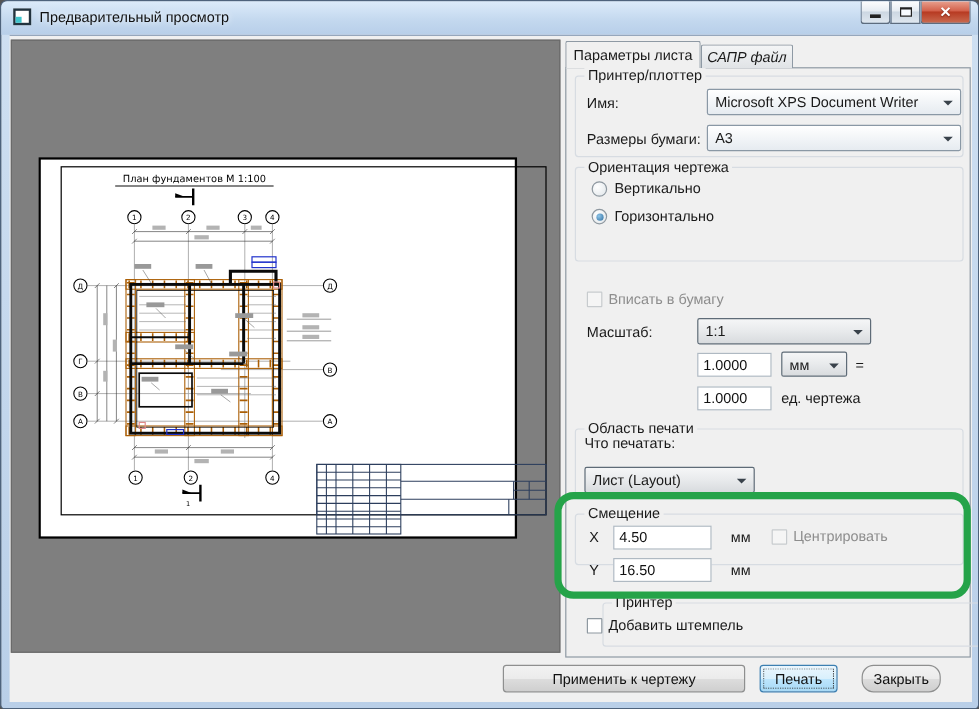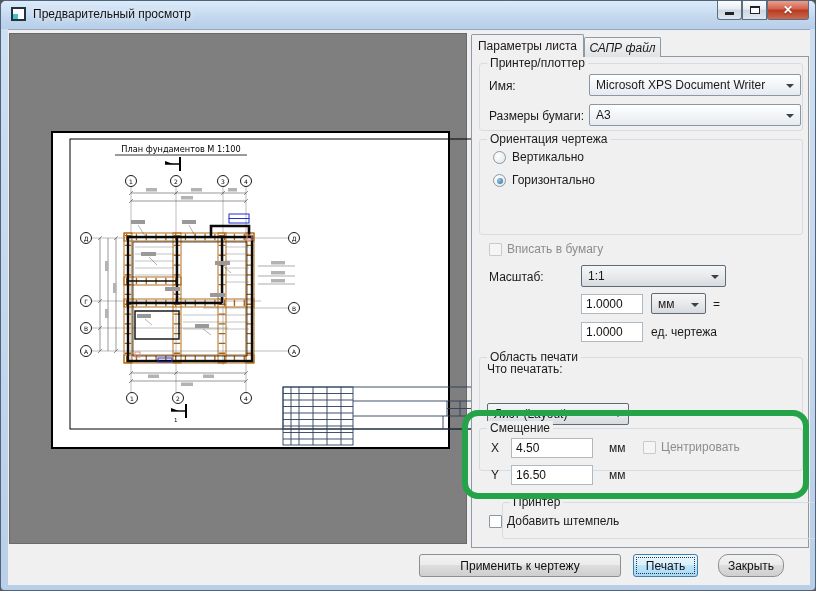--- a/index.html
+++ b/index.html
@@ -16,21 +16,21 @@
   .winbtn-min{left:716px;width:25px;}
   .winbtn-max{left:741px;width:25px;border-radius:0;}
   .winbtn-close{left:766px;width:42px;background:linear-gradient(#eaa globals,#d98271);
     background:linear-gradient(#e8a08e,#d3614b 45%,#b73a22 50%,#c96a4f);color:#fff;font-weight:bold;border-radius:0 0 3px 3px;}
   .glyph-min{width:9px;height:3px;background:#222;margin-top:6px;}
   .glyph-max{width:10px;height:8px;border:1px solid #222;border-top:2px solid #222;background:#f8fbff;}
   .glyph-x{color:#fff;font-size:12px;font-weight:bold;text-shadow:0 1px 1px #7c2413;}
   .client{position:absolute;left:7px;top:28px;width:802px;height:556px;background:#f0f0f0;border-top:1px solid #96a7bc;}
   
   .preview-panel{position:absolute;left:8px;top:32px;width:458px;height:511px;background:#7f7f7f;border:1px solid #6a6a6a;}
-  .paper{position:absolute;left:22px;top:97px;width:399px;height:318px;background:#fff;border:2px solid #000;margin-left:19px;}
+  .paper{position:absolute;left:22px;top:97px;width:399px;height:318px;background:#fff;border:2px solid #000;}
   
   .tab-pane{position:absolute;left:470px;top:55px;width:338px;height:492px;border:1px solid #8e99a4;background:#f0f0f0;}
   .tab{position:absolute;display:flex;align-items:center;justify-content:center;border:1px solid #8e99a4;border-bottom:none;}
   .tab.active{left:470px;top:33px;width:113px;height:23px;background:#f0f0f0;z-index:3;border-radius:2px 2px 0 0;}
   .tab.inactive{left:583px;top:36px;width:77px;height:20px;background:linear-gradient(#f4f5f6,#e0e3e6);z-index:1;border-radius:2px 2px 0 0;font-style:italic;}
   
   .groupbox{position:absolute;border:1px solid #d7dce2;border-radius:3px;}
   .gb-title{position:absolute;top:-8px;left:7px;background:#f0f0f0;padding:0 3px;color:#1a1a1a;}
   .lbl{position:absolute;white-space:nowrap;}
   .lbl.gray{color:#8d8d8d;}
@@ -333,21 +333,21 @@
   <div class="combo" style="left:588px;top:73px;width:212px;">
     <span>Microsoft XPS Document Writer</span>
       <span class="arr"></span>
   </div>
   <span class="lbl" style="left:488px;top:108px;">Размеры бумаги:</span>
   <div class="combo" style="left:588px;top:103px;width:212px;">
     <span>A3</span>
       <span class="arr"></span>
   </div>
 
-  <div class="groupbox" style="left:478px;top:138px;width:324px;height:96px;">
+  <div class="groupbox" style="left:478px;top:138px;width:324px;height:79px;">
     <span class="gb-title">Ориентация чертежа</span>
   </div>
   <span class="radio" style="left:492px;top:150px;"></span>
   <span class="lbl" style="left:511px;top:149px;">Вертикально</span>
   <span class="radio checked" style="left:492px;top:173px;"></span>
   <span class="lbl" style="left:511px;top:172px;">Горизонтально</span>
 
   <span class="cb disabled" style="left:488px;top:242px;"></span>
   <span class="lbl gray" style="left:506px;top:241px;">Вписать в бумагу</span>
   <span class="lbl" style="left:488px;top:269px;">Масштаб:</span>
@@ -361,21 +361,21 @@
       <span class="arr"></span>
   </div>
   <span class="lbl" style="left:712px;top:296px;">=</span>
   <input class="tbox" style="left: 580px; top: 321px; width: 62px;" value="1.0000">
   <span class="lbl" style="left:650px;top:324px;">ед. чертежа</span>
 
   <div class="groupbox" style="left:478px;top:356px;width:324px;height:59px;">
     <span class="gb-title">Область печати</span>
   </div>
   <span class="lbl" style="left:486px;top:361px;">Что печатать:</span>
-  <div class="combo btnstyle" style="left:486px;top:388px;width:142px;margin-top:14px;">
+  <div class="combo btnstyle" style="left:486px;top:388px;width:142px;">
     <span>Лист (Layout)</span>
       <span class="arr"></span>
   </div>
 
   <div class="groupbox" style="left:478px;top:427px;width:324px;height:43px;">
     <span class="gb-title">Смещение</span>
   </div>
   <span class="lbl" style="left:490px;top:440px;">X</span>
   <input class="tbox" style="left: 510px; top: 437px; width: 82px;" value="4.50">
   <span class="lbl" style="left:608px;top:440px;">мм</span>

